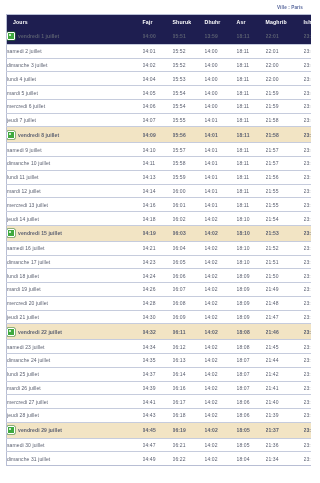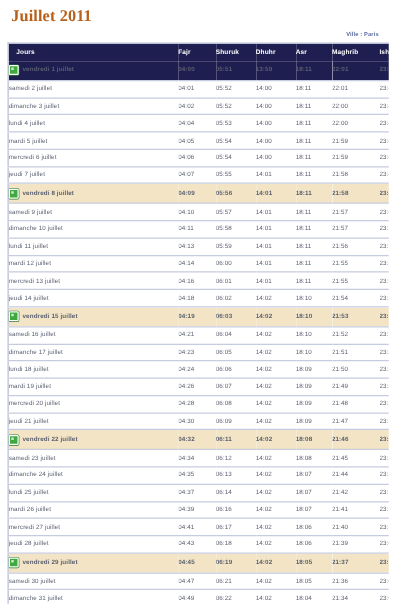--- a/index.html
+++ b/index.html
@@ -116,21 +116,20 @@
     left: 1px; top: 1px;
     width: 2px; height: 2px;
     background: rgba(255,255,255,0.75);
   }
 </style>
 </head>
 <body>
 
 <div class="page">
 
-  <h1 class="page-title">Juillet 2011</h1>
 
   <div class="city-line">Ville : Paris</div>
 
   <table class="times">
     <colgroup>
       <col class="col-jour">
         <col class="col-fajr">
         <col class="col-shuruk">
       <col class="col-dhuhr">
         <col class="col-aar">

